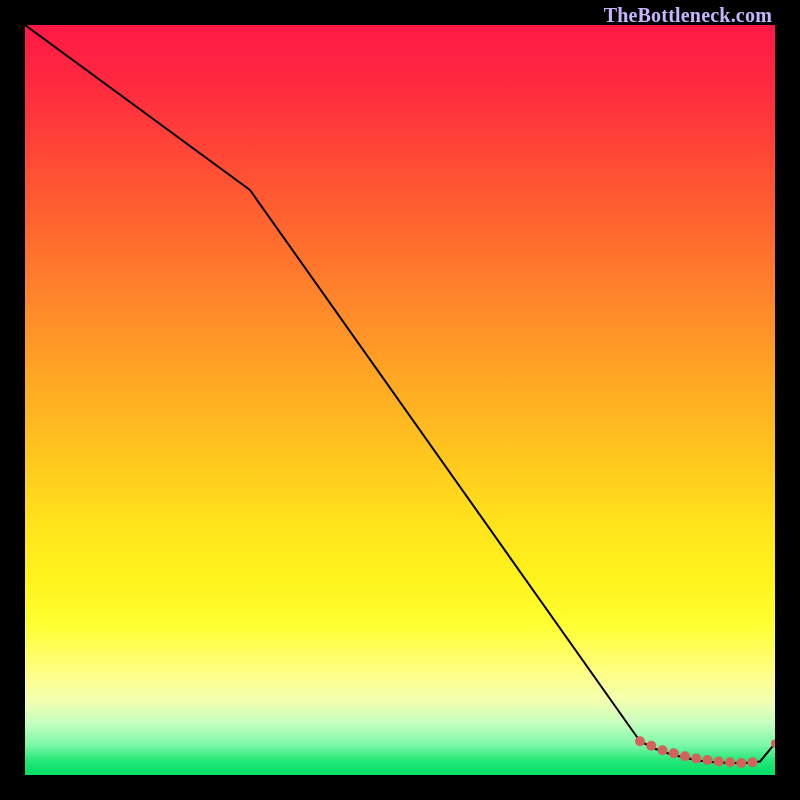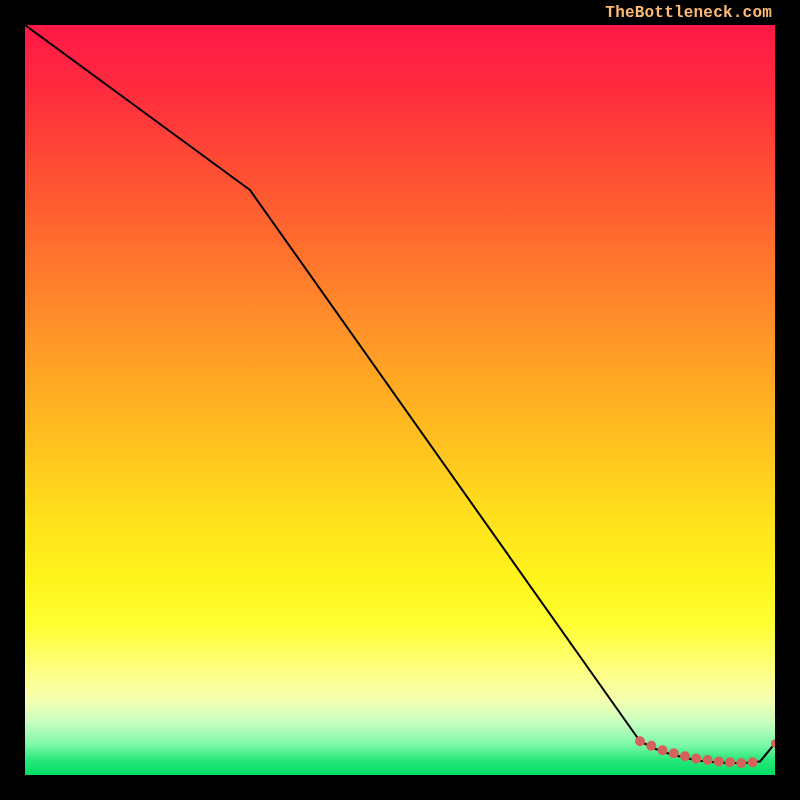--- a/index.html
+++ b/index.html
@@ -37,23 +37,23 @@
       #c7ffc0 93%,
       #7cf7a8 96%,
       #27e879 98%,
       #00dd66 100%
     );
   }
   .watermark {
     position: absolute;
     right: 28px;
     top: 4px;
-    color: #fdba74;
-    font-family: Liberation Mono, monospace;
-    font-size: 16px;
+    color: #c4b5fd;
+    font-family: Liberation Serif, serif;
+    font-size: 20px;
     font-weight: 600;
     letter-spacing: 0.2px;
   }
   svg.overlay {
     position: absolute;
     inset: 0;
     width: 100%;
     height: 100%;
   }
 </style>

